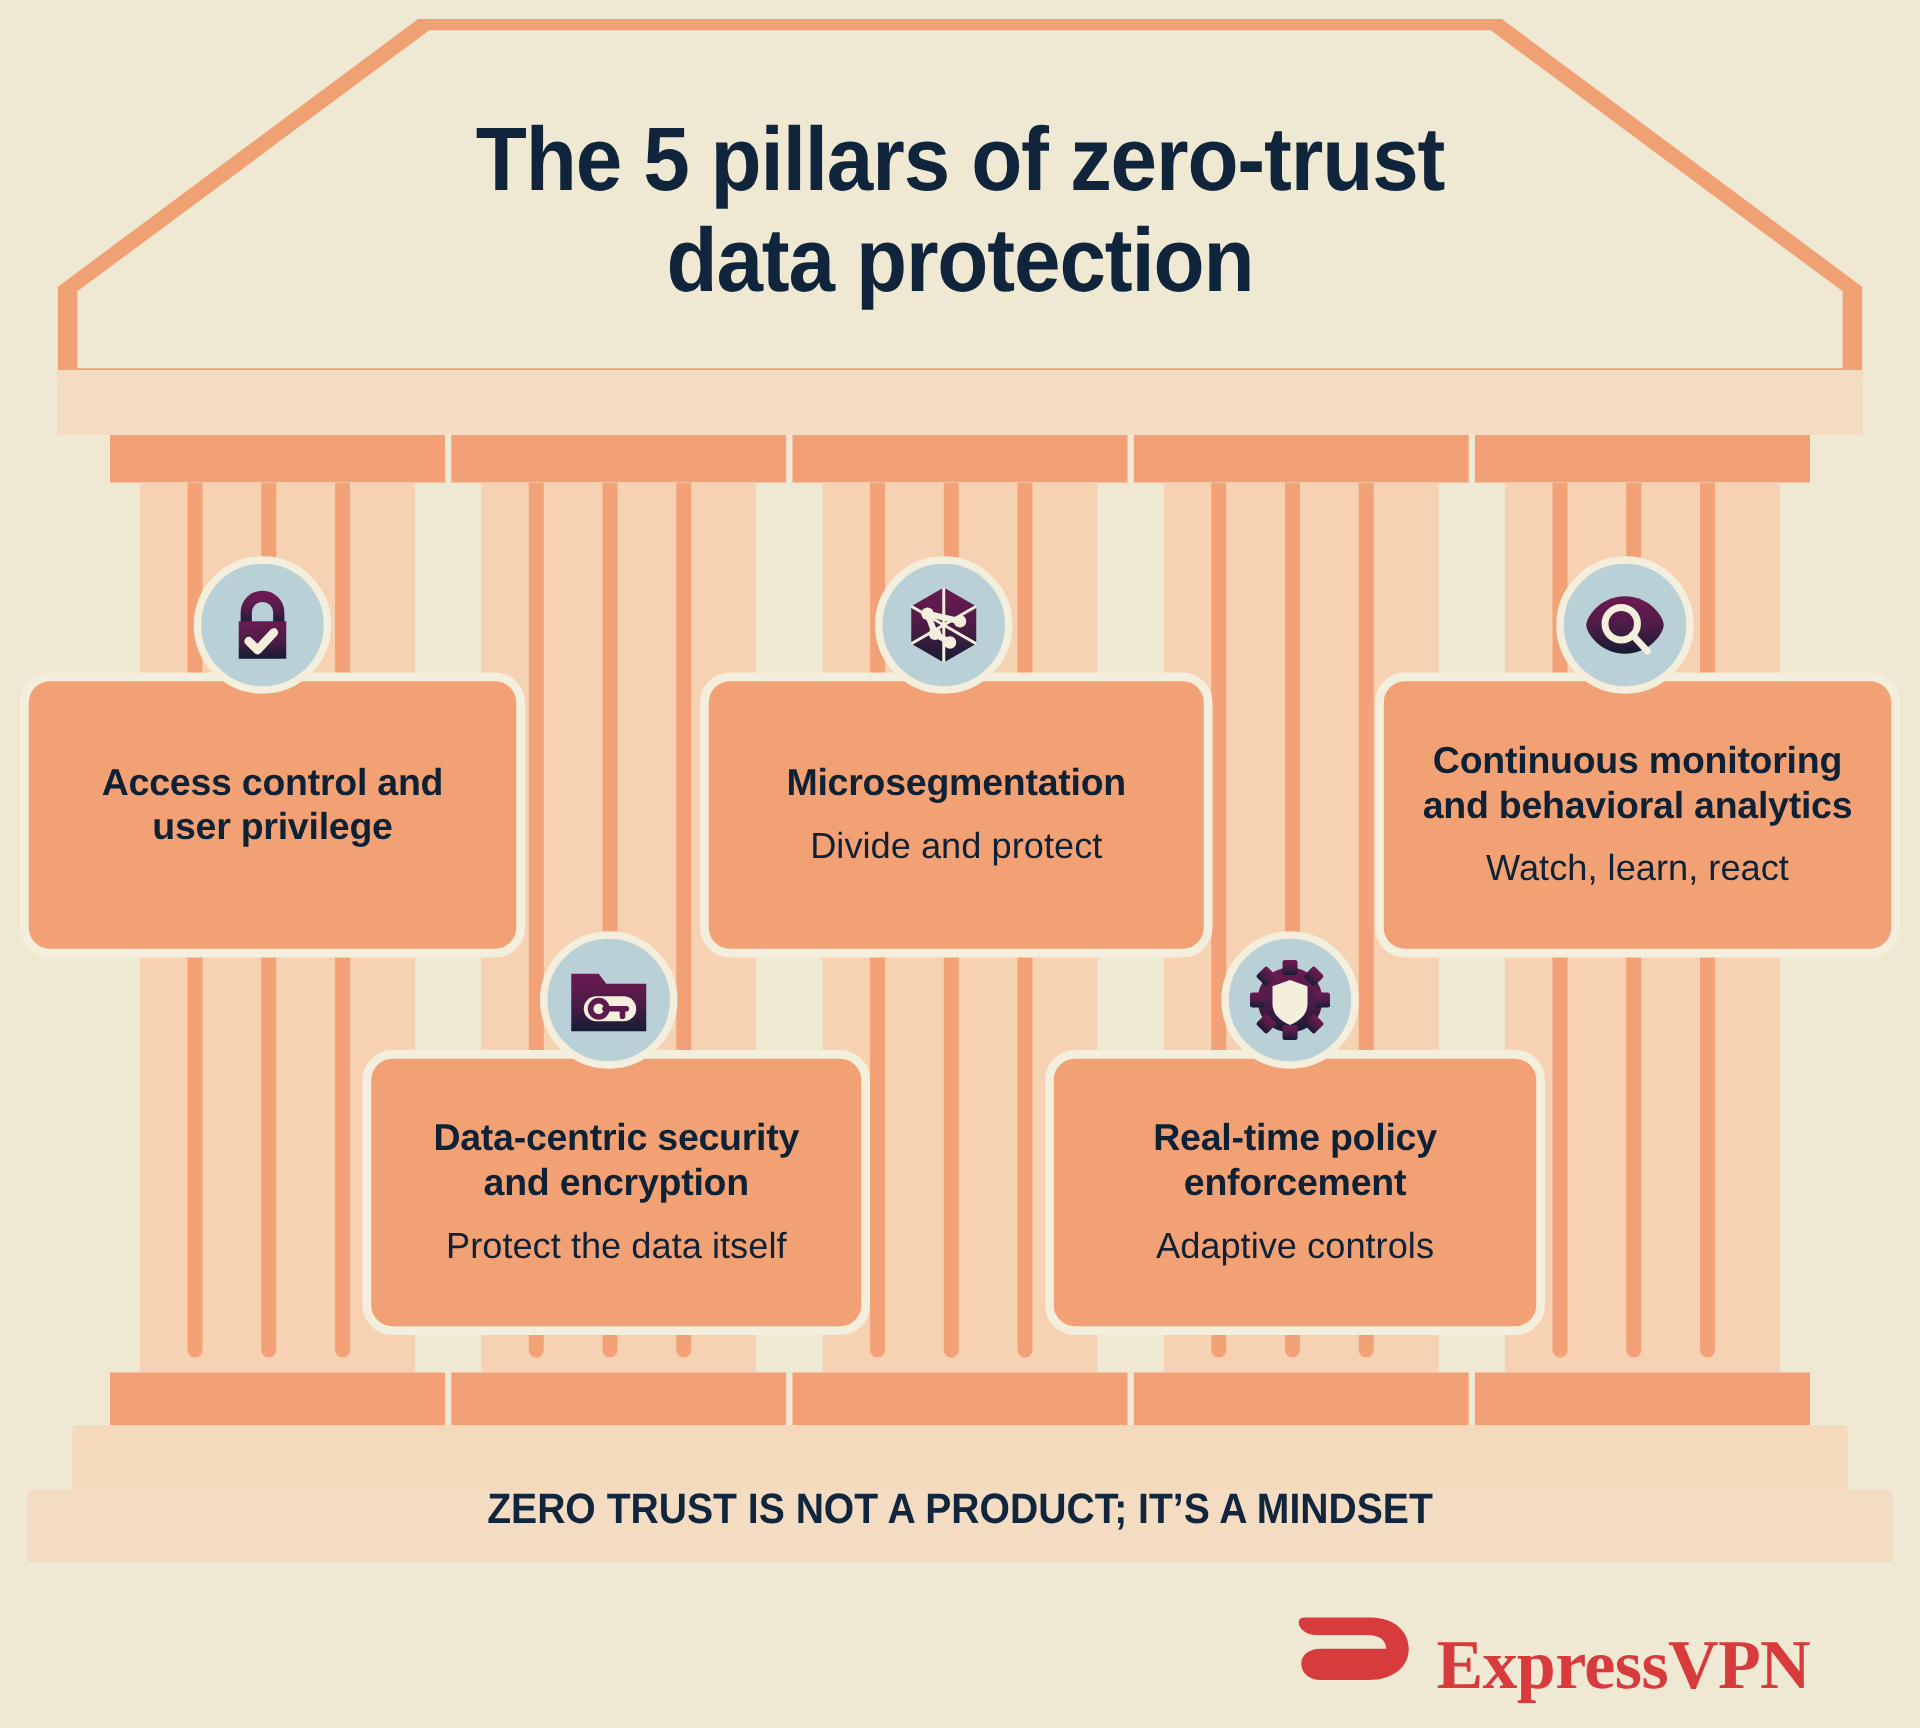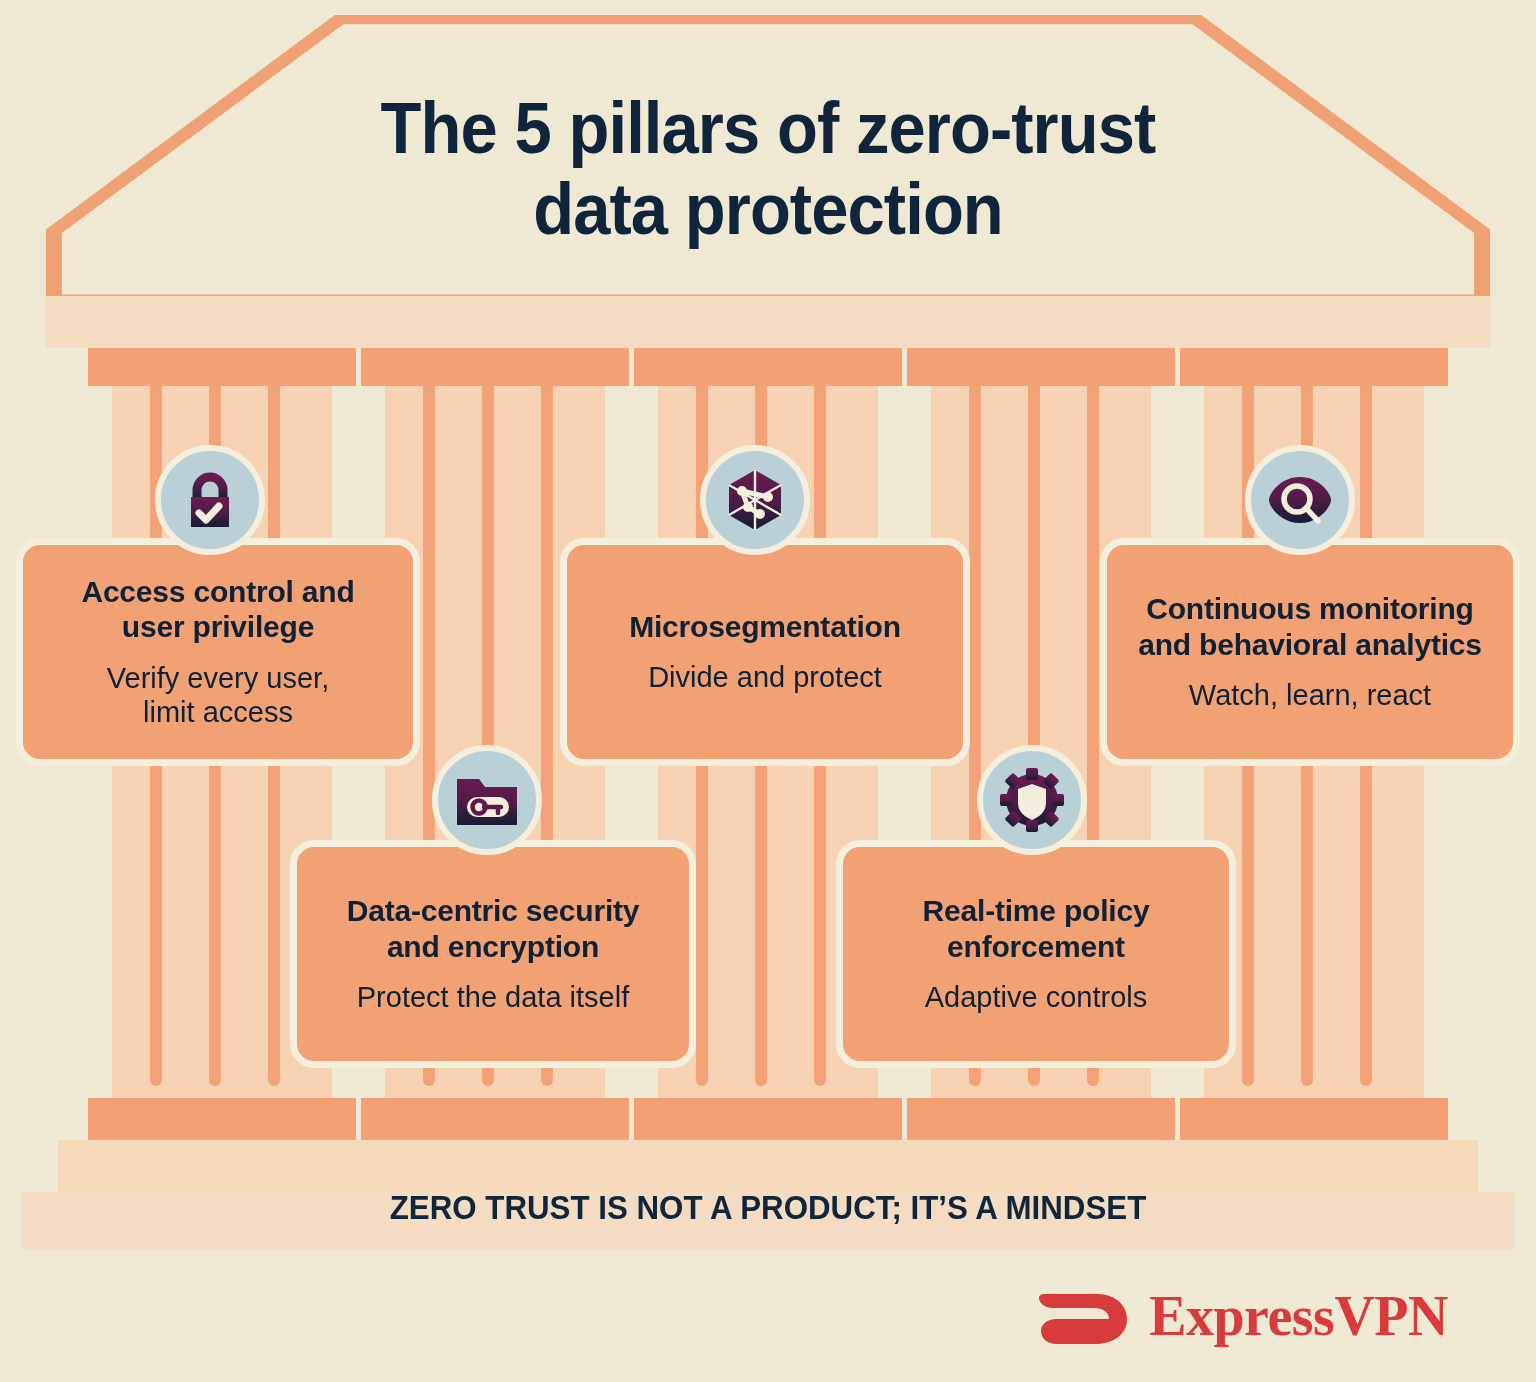--- a/index.html
+++ b/index.html
@@ -160,21 +160,21 @@
     letter-spacing:0px;
     transform:scaleX(0.92);
     z-index:7;
   }
 
   
   .logo{
     position:absolute;
     right:88px; bottom:22px;
     display:flex;
-    align-items:flex-start;
+    align-items:flex-end;
     gap:16px;
     z-index:8;
   }
   .logo-word{
     color:#d83b3b;
     font-family:"Liberation Serif", serif;
     font-weight:bold;
     font-size:56px;
     letter-spacing:-0.5px;
     line-height:1;
@@ -305,22 +305,20 @@
         <rect x="8" y="46" width="12" height="12" rx="2" transform="rotate(45 14 52)"></rect>
         <rect x="46" y="46" width="12" height="12" rx="2" transform="rotate(45 52 52)"></rect>
       </g>
       <path d="M33 17 L47 22 V36 C47 45 40 50 33 53 C26 50 19 45 19 36 V22 Z" fill="#f4eedd"></path>
     </svg>
   </div>
 
   <div class="card" style="left:16px; top:538px; width:404px; height:228px;">
     <div class="card-title">Access control and
 user privilege</div>
-    <div class="card-sub">Verify every user,
-limit access</div>
   </div>
 
   <div class="card" style="left:1100px; top:538px; width:420px; height:228px;">
     <div class="card-title">Continuous monitoring
 and behavioral analytics</div>
     <div class="card-sub">Watch, learn, react</div>
   </div>
 
   <div class="card" style="left:560px; top:538px; width:410px; height:228px;">
     <div class="card-title">Microsegmentation</div>

